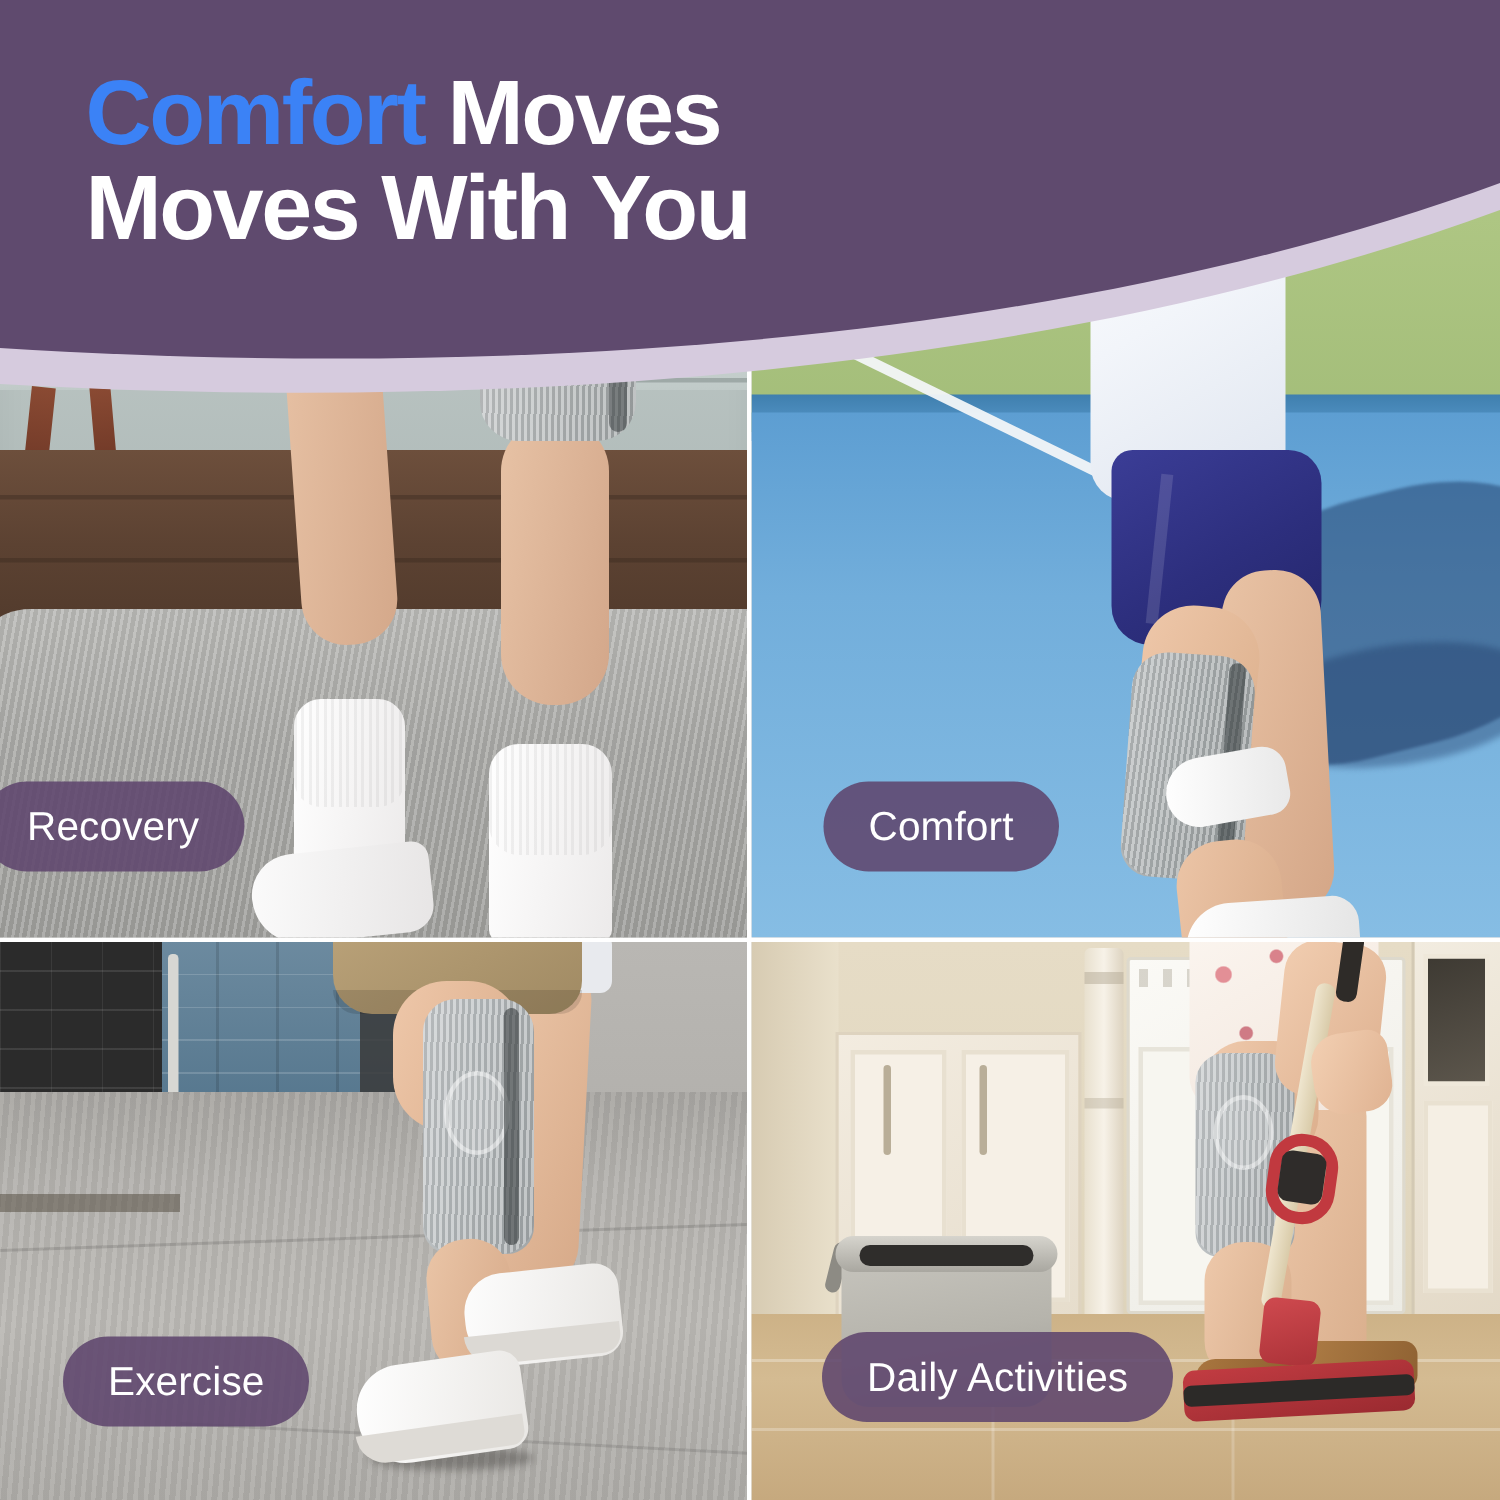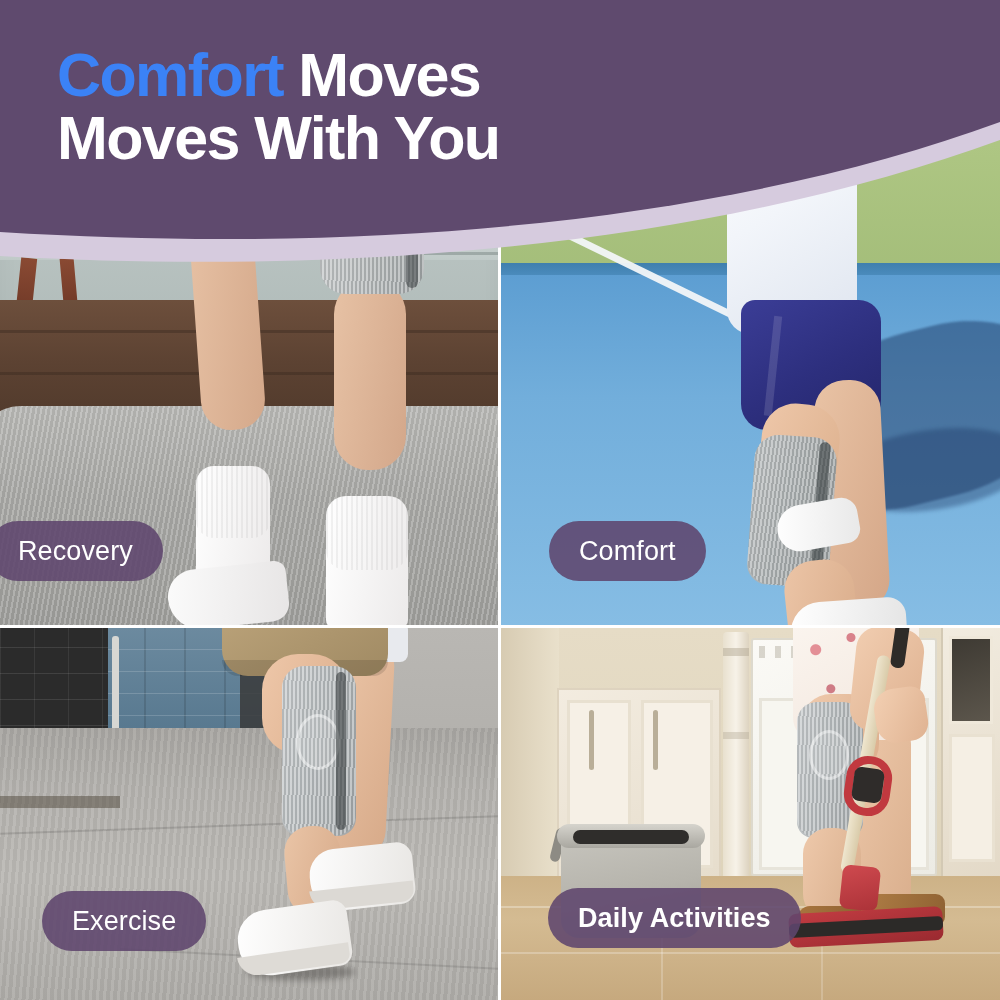--- a/index.html
+++ b/index.html
@@ -432,21 +432,21 @@
     font-size:27px; font-weight:400;
     letter-spacing:.1px;
     height:60px;
     border-radius:34px;
     padding:0 30px;
     white-space:nowrap;
   }
   .pill-recovery { left:-12px;  top:521px; border-radius:34px; }
   .pill-exercise { left:549px;  top:521px; }
   .pill-walking  { left:42px;   top:891px; }
-  .pill-daily    { left:548px;  top:888px;font-weight:bold; }
+  .pill-daily    { left:548px;  top:888px; }
 </style>
 </head>
 <body>
 
 <div id="poster">
 
   <div class="grid">
 
     <div class="quad q-tl">
       <div class="scene">

